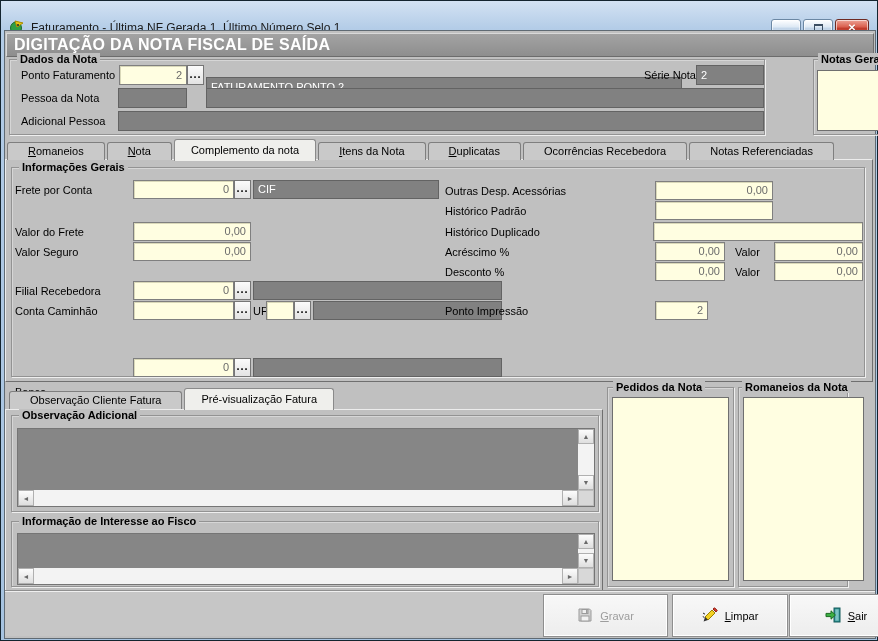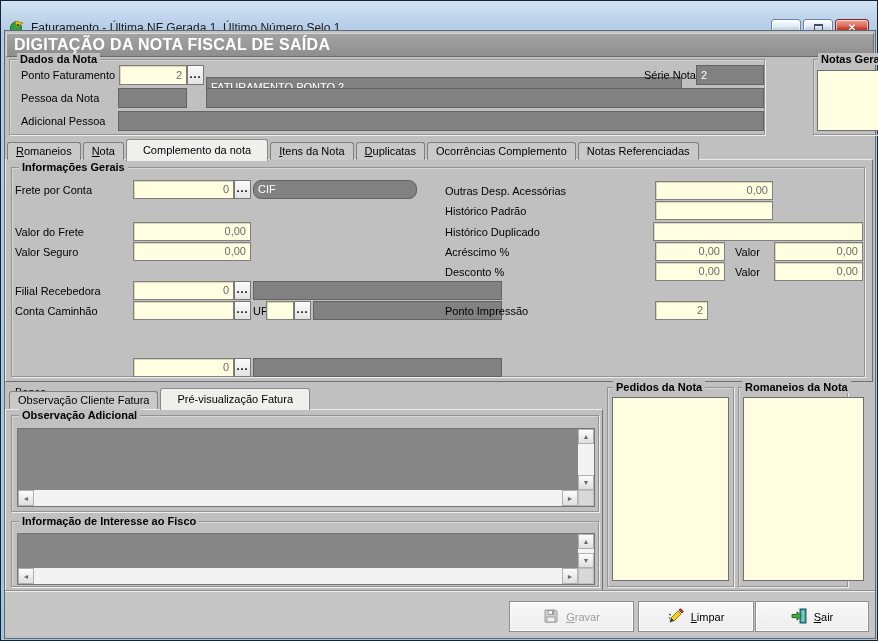--- a/index.html
+++ b/index.html
@@ -48,21 +48,21 @@
            box-shadow:inset 1px 1px 0 #d9d8b9; line-height:16px; padding:0 4px; color:#333; }
   .cream.num { text-align:right; color:#6b6b6b; }
   .gray { position:absolute; background:#818181; border:1px solid #636363;
           color:#fff; line-height:16px; padding:0 4px; overflow:hidden; white-space:nowrap; }
   .browse { position:absolute; width:17px; background:linear-gradient(#fbfbfb,#e3e3e3);
             border:1px solid #767676; text-align:center; font-weight:bold;
             line-height:12px; letter-spacing:1px; cursor:default; }
 
   
   .tabstrip { position:absolute; display:flex; align-items:flex-end; }
-  .tab { height:18px; line-height:17px; padding:0 8px; background:#c9c9c9;
+  .tab { height:18px; line-height:17px; padding:0 20px; background:#c9c9c9;
          border:1px solid #7f7f7f; border-bottom:none; border-radius:3px 3px 0 0;
          margin-right:2px; position:relative; z-index:1; }
   .tab span { display:block; }
   .tab.active { height:22px; line-height:20px; background:#efefec; z-index:3;
                 margin-bottom:-1px; padding:0 16px; border-color:#8a8a8a; }
   .mn::first-letter { text-decoration:underline; }
 
   .page { position:absolute; background:#c0c0c0;
           border-top:1px solid #ececec; border-left:1px solid #ececec;
           border-right:1px solid #6f6f6f; border-bottom:1px solid #6f6f6f; }
@@ -78,23 +78,23 @@
             display:flex; align-items:center; justify-content:center; }
   .sb-h .sb-btn { height:16px; }
   .sb-corner { background:#d8d8d8; border:1px solid #bdbdbd; }
 
   .listbox { position:absolute; background:#fffee1; border:1px solid #6f6f6f; }
 
   
   .footer { position:absolute; left:0; top:559px; width:870px; height:46px;
             background:#c6c6c6; border-top:1px solid #8f8f8f;
             box-shadow:inset 0 1px 0 #efefef; }
-  .btn { position:absolute; top:10px; height:31px; background:linear-gradient(#f8f8f8,#ededed);
+  .btn { position:absolute; top:3px; height:43px; background:linear-gradient(#f8f8f8,#ededed);
          border:1px solid #8e8e8e; box-shadow:inset 0 0 0 1px #fff;
-         display:flex; align-items:center; justify-content:center; gap:7px; }
+         display:flex; align-items:center; justify-content:center; gap:7px;margin-left:34px; }
   .btn .mn { display:inline-block; }
   .btn.disabled { color:#9d9d9d; }
 </style>
 </head>
 <body>
 
 <div class="frame">
 
   <div class="titlebar">
     <span>
@@ -155,37 +155,37 @@
       <div class="tab active">
           <span>Complemento da nota</span>
         </div>
       <div class="tab">
           <span class="mn">Itens da Nota</span>
         </div>
       <div class="tab">
           <span class="mn">Duplicatas</span>
         </div>
       <div class="tab">
-          <span>Ocorrências Complemento</span>
+          <span>Ocorrências Recebedora</span>
         </div>
       <div class="tab">
           <span>Notas Referenciadas</span>
         </div>
     </div>
 
     <div class="page" style="left:0; top:128px; width:868px; height:223px;"></div>
 
     <div class="gbox" style="left:6px; top:136px; width:854px; height:210px;">
       <span class="gtitle">Informações Gerais</span>
     </div>
 
     <div class="lbl r" style="left:10px; top:150px; width:114px;">Frete por Conta</div>
     <div class="cream num" style="left:128px; top:149px; width:101px; height:19px;">0</div>
     <div class="browse" style="left:229px; top:149px; height:19px; line-height:15px;">...</div>
-    <div class="gray" style="left:248px; top:149px; width:164px; height:19px;border-radius:8px;">CIF</div>
+    <div class="gray" style="left:248px; top:149px; width:186px; height:19px;">CIF</div>
 
     <div class="lbl r" style="left:10px; top:192px; width:114px;">Valor do Frete</div>
     <div class="cream num" style="left:128px; top:191px; width:118px; height:19px;">0,00</div>
 
     <div class="lbl r" style="left:10px; top:212px; width:114px;">Valor Seguro</div>
     <div class="cream num" style="left:128px; top:211px; width:118px; height:19px;">0,00</div>
 
     <div class="lbl r" style="left:10px; top:251px; width:114px;">Filial Recebedora</div>
     <div class="cream num" style="left:128px; top:250px; width:101px; height:19px;">0</div>
     <div class="browse" style="left:229px; top:250px; height:19px; line-height:15px;">...</div>

